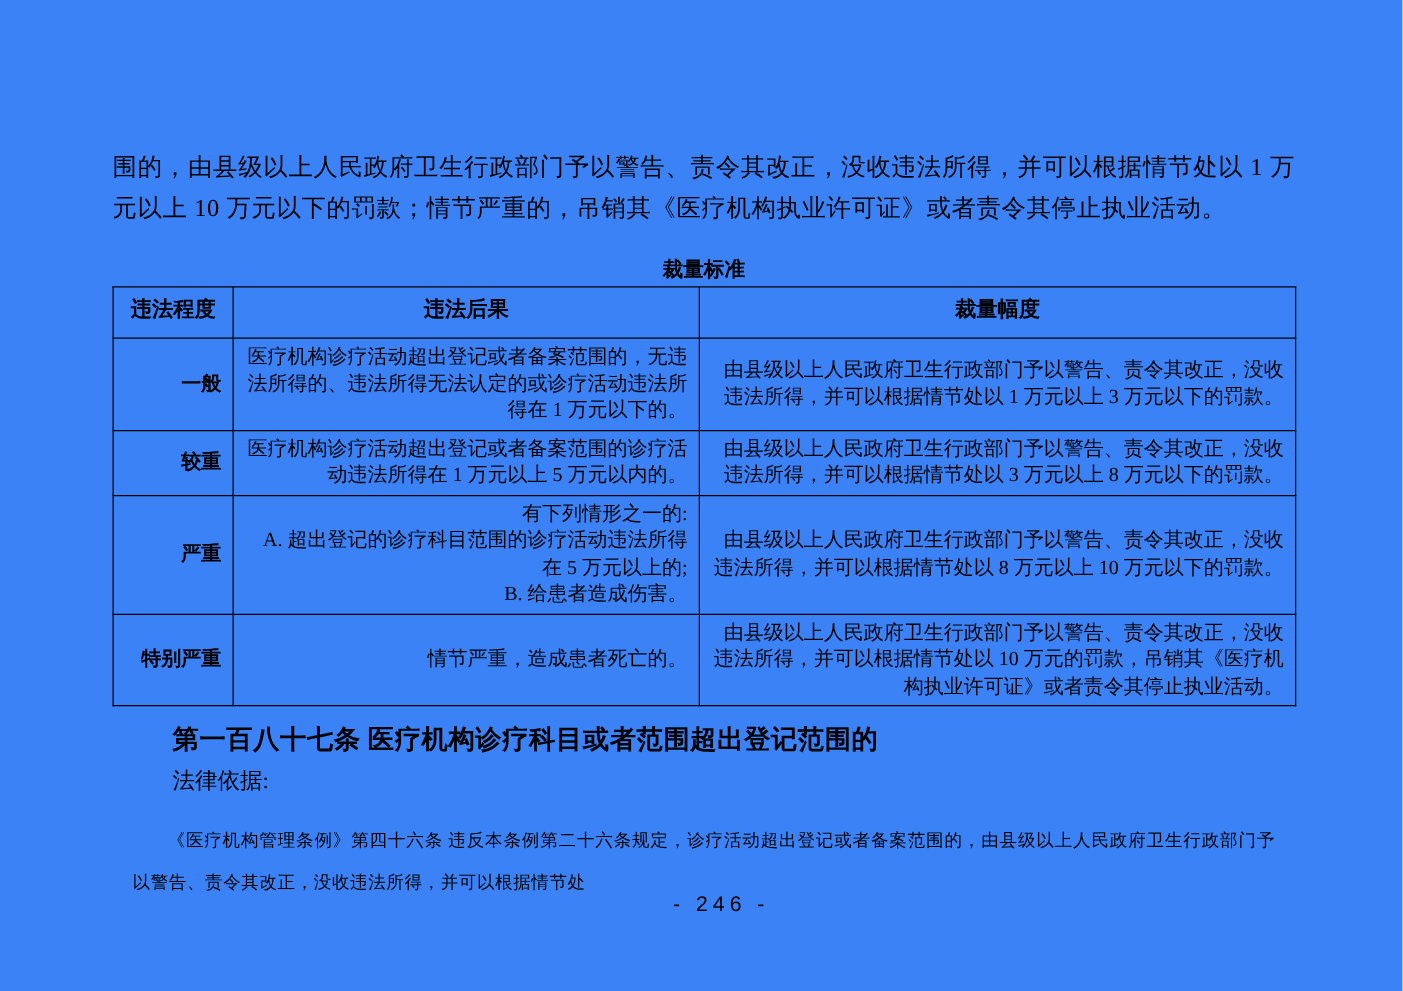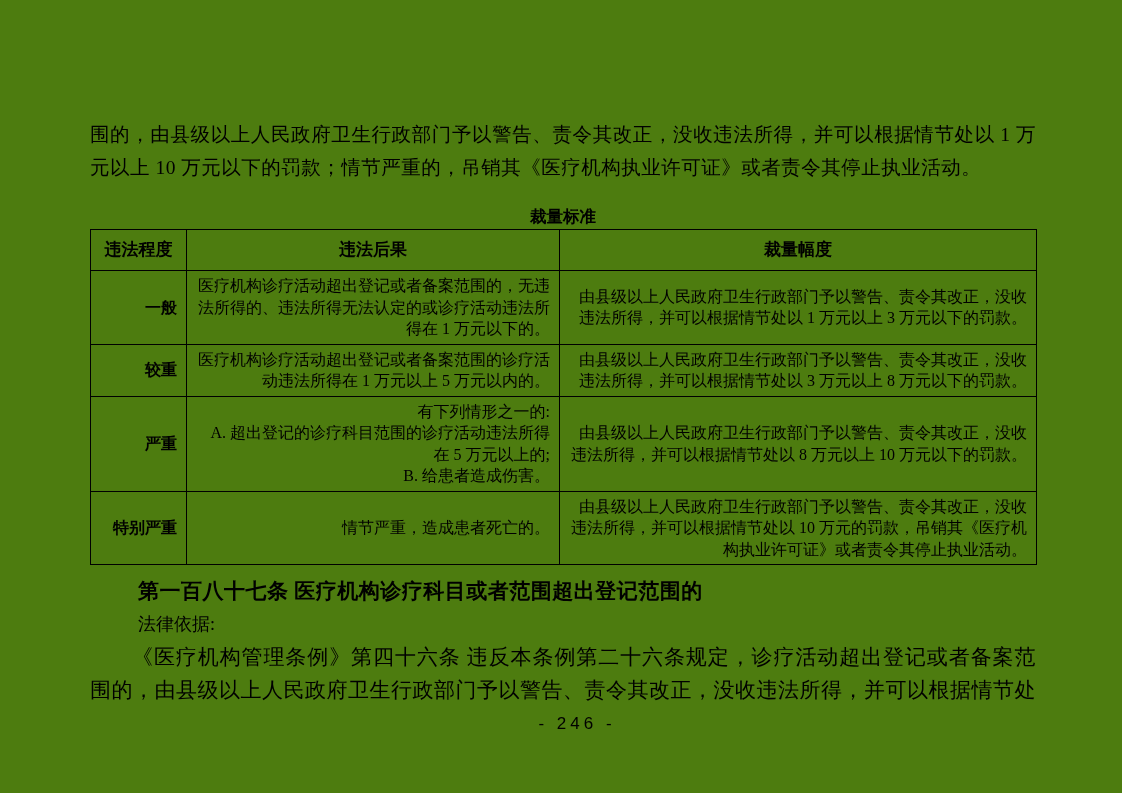--- a/index.html
+++ b/index.html
@@ -1,20 +1,20 @@
 <!DOCTYPE html>
 <html lang="zh"><head>
 <meta charset="utf-8">
 <style>
   html, body { margin: 0; padding: 0; background: #ffffff; }
   .page {
     position: relative;
     width: 1122px;
     height: 793px;
-    background: #4d7c0f;
+    background: #3b82f6;
     color: #000000;
     font-family: "Liberation Serif", "DejaVu Serif", serif;
     overflow: hidden;
   }
   .content {
     position: absolute;
     left: 90px;
     top: 0;
     width: 946px;
   }
@@ -42,21 +42,21 @@
   }
   table.law-table th, table.law-table td {
     border: 1.6px solid #000000;
     padding: 4px 9px;
     vertical-align: middle;
     font-size: 16px;
     line-height: 21.5px;
     text-align: right;
   }
   table.law-table th {
-    font-family: Liberation Sans, sans-serif;
+    font-family: Liberation Mono, monospace;
     font-weight: bold;
     font-size: 17px;
     text-align: center;
     height: 36px;
     padding: 2px 4px;
   }
   td.level-cell {
     text-align: center;
     font-weight: bold;
     font-size: 16.5px;
@@ -74,22 +74,22 @@
     line-height: 33px;
     letter-spacing: 0.5px;
   }
   .legal-label {
     margin: 0;
     padding-left: 48px;
     font-size: 18px;
     line-height: 33px;
   }
   .legal-para {
-    margin: 0;
-    font-size: 21px;
+    margin: 16px;
+    font-size: 14px;
     line-height: 33px;
     text-align: justify;
     text-indent: 2em;
     letter-spacing: 0.5px;
   }
   .page-footer {
     position: absolute;
     left: 16px;
     top: 714px;
     width: 1122px;

